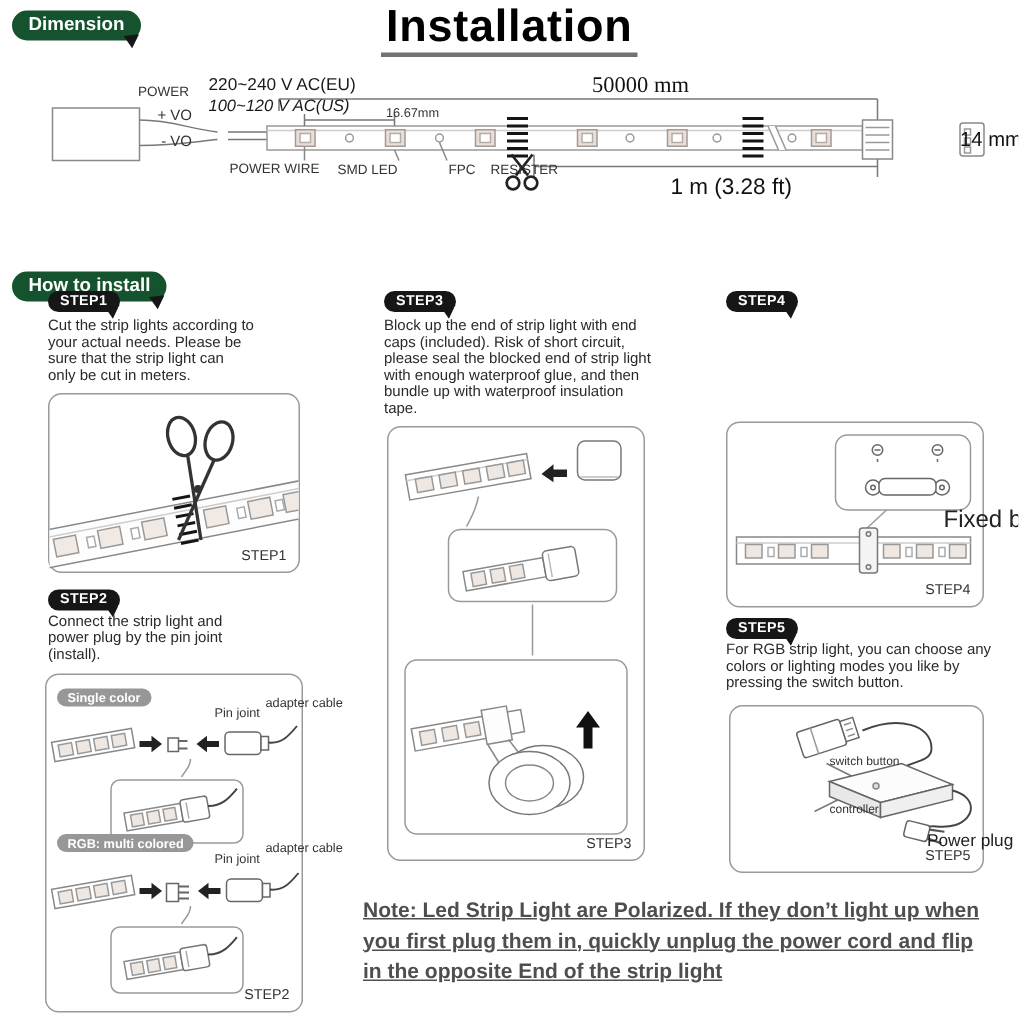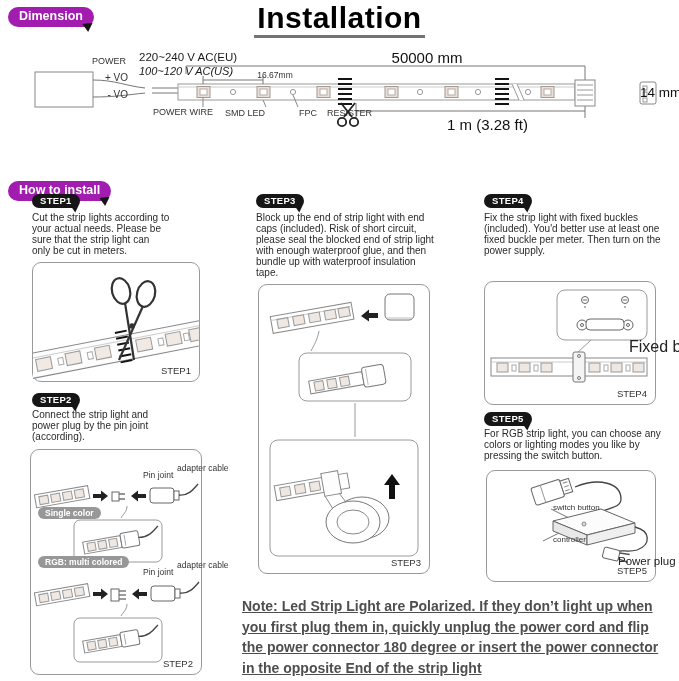--- a/index.html
+++ b/index.html
@@ -1,20 +1,20 @@
 <!DOCTYPE html>
 <html><head>
 <meta charset="utf-8">
 <style>
   html,body{margin:0;padding:0;background:#fff;}
   .page{position:relative;width:679px;height:681px;background:#fff;overflow:hidden;
         font-family:"Liberation Sans",sans-serif;color:#222;}
   .abs{position:absolute;}
   
-  .bubble{position:absolute;background:#a21caf;color:#fff;font-weight:bold;font-size:12.5px;
+  .bubble{position:absolute;background:#14532d;color:#fff;font-weight:bold;font-size:12.5px;
           padding:3px 11px 4px;border-radius:12px;line-height:1;}
   .bubble::after{content:"";position:absolute;right:-4px;bottom:-2px;width:0;height:0;
           border:5px solid transparent;border-left:9px solid #161616;transform:rotate(-35deg);}
   .stepbadge{position:absolute;background:#161616;color:#fff;font-weight:bold;font-size:9.5px;
           padding:2px 8px 2.5px;border-radius:8px;line-height:1;letter-spacing:.3px;}
   .stepbadge::after{content:"";position:absolute;right:-3px;bottom:-2px;width:0;height:0;
           border:4px solid transparent;border-left:7px solid #161616;transform:rotate(-35deg);}
   .graybadge{position:absolute;background:#979797;color:#fff;font-weight:bold;font-size:8.5px;
           padding:1.5px 7px 2px;border-radius:7px;line-height:1;}
   .steptext{position:absolute;font-size:10px;line-height:11px;color:#2a2a2a;white-space:nowrap;}
@@ -152,21 +152,21 @@
   <span class="lbl" style="left:50px;top:56px;font-size:9px;">POWER</span>
   <span class="lbl" style="left:58px;top:72px;width:28px;text-align:right;font-size:10px;">+ VO</span>
   <span class="lbl" style="left:58px;top:89px;width:28px;text-align:right;font-size:10px;">- VO</span>
   <span class="lbl" style="left:97px;top:51px;font-size:11.5px;color:#1a1a1a;">220~240 V AC(EU)</span>
   <span class="lbl" style="left:97px;top:65px;font-size:11px;color:#1a1a1a;font-style:italic;">100~120 V AC(US)</span>
   <span class="lbl" style="left:111px;top:107px;font-size:9px;">POWER WIRE</span>
   <span class="lbl" style="left:203px;top:70px;width:60px;text-align:center;font-size:8.5px;">16.67mm</span>
   <span class="lbl" style="left:178px;top:108px;width:50px;text-align:center;font-size:9px;">SMD LED</span>
   <span class="lbl" style="left:251px;top:108px;width:30px;text-align:center;font-size:9px;">FPC</span>
   <span class="lbl" style="left:280px;top:108px;width:55px;text-align:center;font-size:9px;">RESISTER</span>
-  <span class="lbl" style="left:335px;top:49px;width:100px;text-align:center;font-size:15px;color:#111;">50000 mm</span>
+  <span class="lbl" style="left:335px;top:49px;width:100px;text-align:center;font-size:15px;color:#111;font-family:Liberation Serif, serif;">50000 mm</span>
   <span class="lbl" style="left:598px;top:85px;font-size:13.5px;color:#111;">14 mm</span>
   <span class="lbl" style="left:393px;top:116px;width:105px;text-align:center;font-size:15px;color:#111;">1 m (3.28 ft)</span>
 
   <div class="bubble" style="left:8px;top:146px;margin-top:35px;">
     <span>How to install</span>
   </div>
 
   <div class="stepbadge" style="left:32px;top:194px;">
     <span>STEP1</span>
   </div>
@@ -214,21 +214,21 @@
     </svg>
     <span class="corner">STEP1</span>
   </div>
 
   <div class="stepbadge" style="left:32px;top:393px;">
     <span>STEP2</span>
   </div>
   <div class="steptext" style="left:32px;top:409px;">
       <div>Connect the strip light and</div>
       <div>power plug by the pin joint</div>
-      <div>(according).</div>
+      <div>(install).</div>
     </div>
   <div class="imgbox" style="left:30px;top:449px;width:170px;height:224px;">
     <svg width="170" height="224" viewBox="0 0 170 224" style="position:absolute;left:0;top:0;">
 
       <g transform="rotate(-10 32 46)">
         <rect x="4" y="40" width="54" height="13" fill="#fff" stroke="#888"></rect>
         <g fill="#efe7e2" stroke="#999">
           <rect x="8" y="42.5" width="9" height="8"></rect>
             <rect x="20" y="42.5" width="9" height="8"></rect>
           <rect x="32" y="42.5" width="9" height="8"></rect>
@@ -290,21 +290,21 @@
         <g fill="#efe7e2" stroke="#999">
           <rect x="56" y="187" width="8" height="8"></rect>
             <rect x="67" y="187" width="8" height="8"></rect>
             <rect x="78" y="187" width="8" height="8"></rect>
         </g>
         <rect x="90" y="183" width="18" height="15" rx="2" fill="#fff" stroke="#777"></rect>
         <line x1="94" y1="185" x2="94" y2="196" stroke="#aaa"></line>
         <path d="M108,190 C118,192 124,186 129,182" fill="none" stroke="#444" stroke-width="1.3"></path>
       </g>
     </svg>
-    <span class="graybadge" style="left:7px;top:9px;margin-top:48px;">Single color</span>
+    <span class="graybadge" style="left:7px;top:9px;">Single color</span>
     <span class="lbl" style="left:70px;top:20px;font-size:8.5px;">Pin joint</span>
     <span class="lbl" style="left:104px;top:13px;font-size:8.5px;">adapter cable</span>
     <span class="graybadge" style="left:7px;top:106px;">RGB: multi colored</span>
     <span class="lbl" style="left:70px;top:117px;font-size:8.5px;">Pin joint</span>
     <span class="lbl" style="left:104px;top:110px;font-size:8.5px;">adapter cable</span>
     <span class="corner">STEP2</span>
   </div>
 
   <div class="stepbadge" style="left:256px;top:194px;">
     <span>STEP3</span>
@@ -366,26 +366,20 @@
         <ellipse cx="94" cy="237" rx="16" ry="12" fill="#fff" stroke="#888"></ellipse>
       </g>
       <polygon points="130,214 130,200 125,200 133,189 141,200 136,200 136,214" fill="#111"></polygon>
     </svg>
     <span class="corner">STEP3</span>
   </div>
 
   <div class="stepbadge" style="left:484px;top:194px;">
     <span>STEP4</span>
   </div>
-  <div class="steptext" style="left:484px;top:212px;">
-      <div>Fix the strip light with fixed buckles</div>
-      <div>(included). You'd better use at least one</div>
-      <div>fixed buckle per meter. Then turn on the</div>
-      <div>power supply.</div>
-    </div>
   <div class="imgbox" style="left:484px;top:281px;width:170px;height:122px;">
     <svg width="170" height="122" viewBox="0 0 170 122">
       <rect x="72" y="8" width="90" height="50" rx="8" fill="#fff" stroke="#9a9a9a"></rect>
       <g>
         <g stroke="#666" fill="none">
           <circle cx="100" cy="18" r="3.5"></circle>
             <line x1="98" y1="18" x2="102" y2="18"></line>
           <circle cx="140" cy="18" r="3.5"></circle>
             <line x1="138" y1="18" x2="142" y2="18"></line>
           <line x1="100" y1="24" x2="100" y2="27" stroke-dasharray="2 2"></line>
@@ -463,17 +457,16 @@
     </svg>
     <span class="lbl" style="left:24px;top:32px;font-size:8px;">switch button</span>
     <span class="lbl" style="left:24px;top:64px;font-size:8px;">controller</span>
     <span class="lbl" style="left:52px;top:84px;font-size:11.5px;color:#222;margin-left:37px;">Power plug</span>
     <span class="corner">STEP5</span>
   </div>
 
   <div class="note">
       <div>Note: Led Strip Light are Polarized. If they don’t light up when</div>
       <div>you first plug them in, quickly unplug the power cord and flip</div>
-      <div>the power connector 180 degree or insert the power connector</div>
       <div>in the opposite End of the strip light</div>
     </div>
 
 </div>
 
 </body></html>

